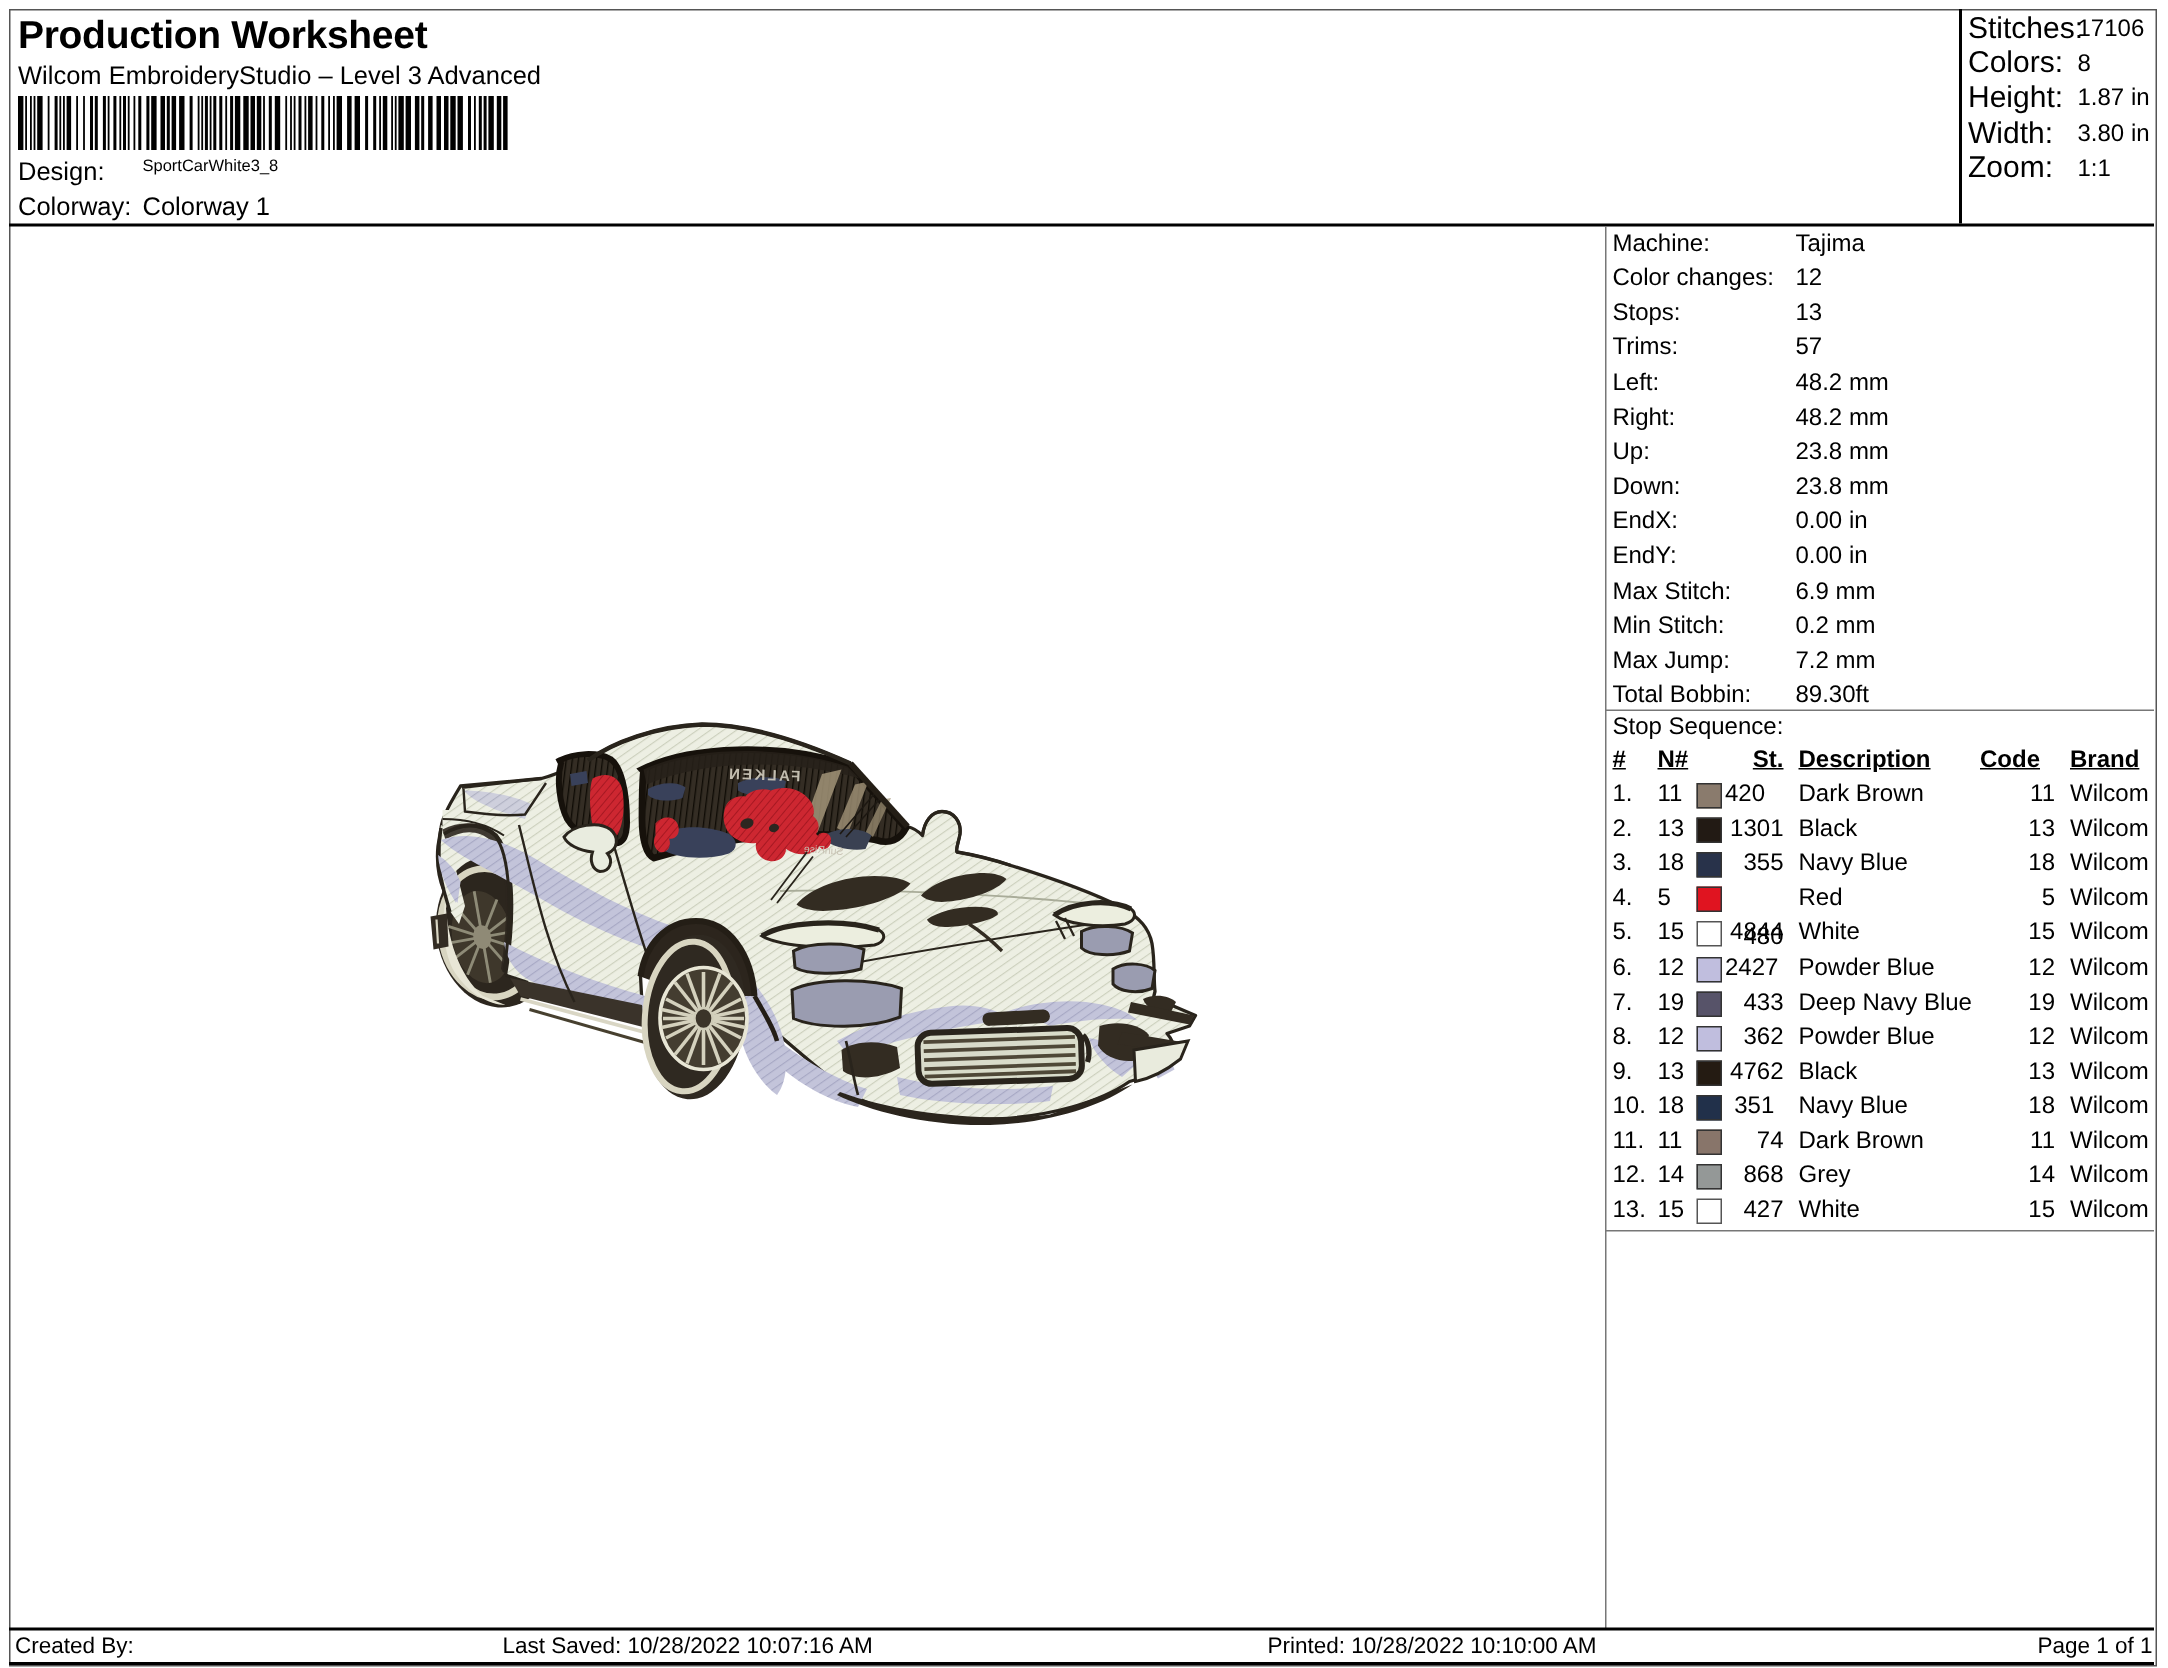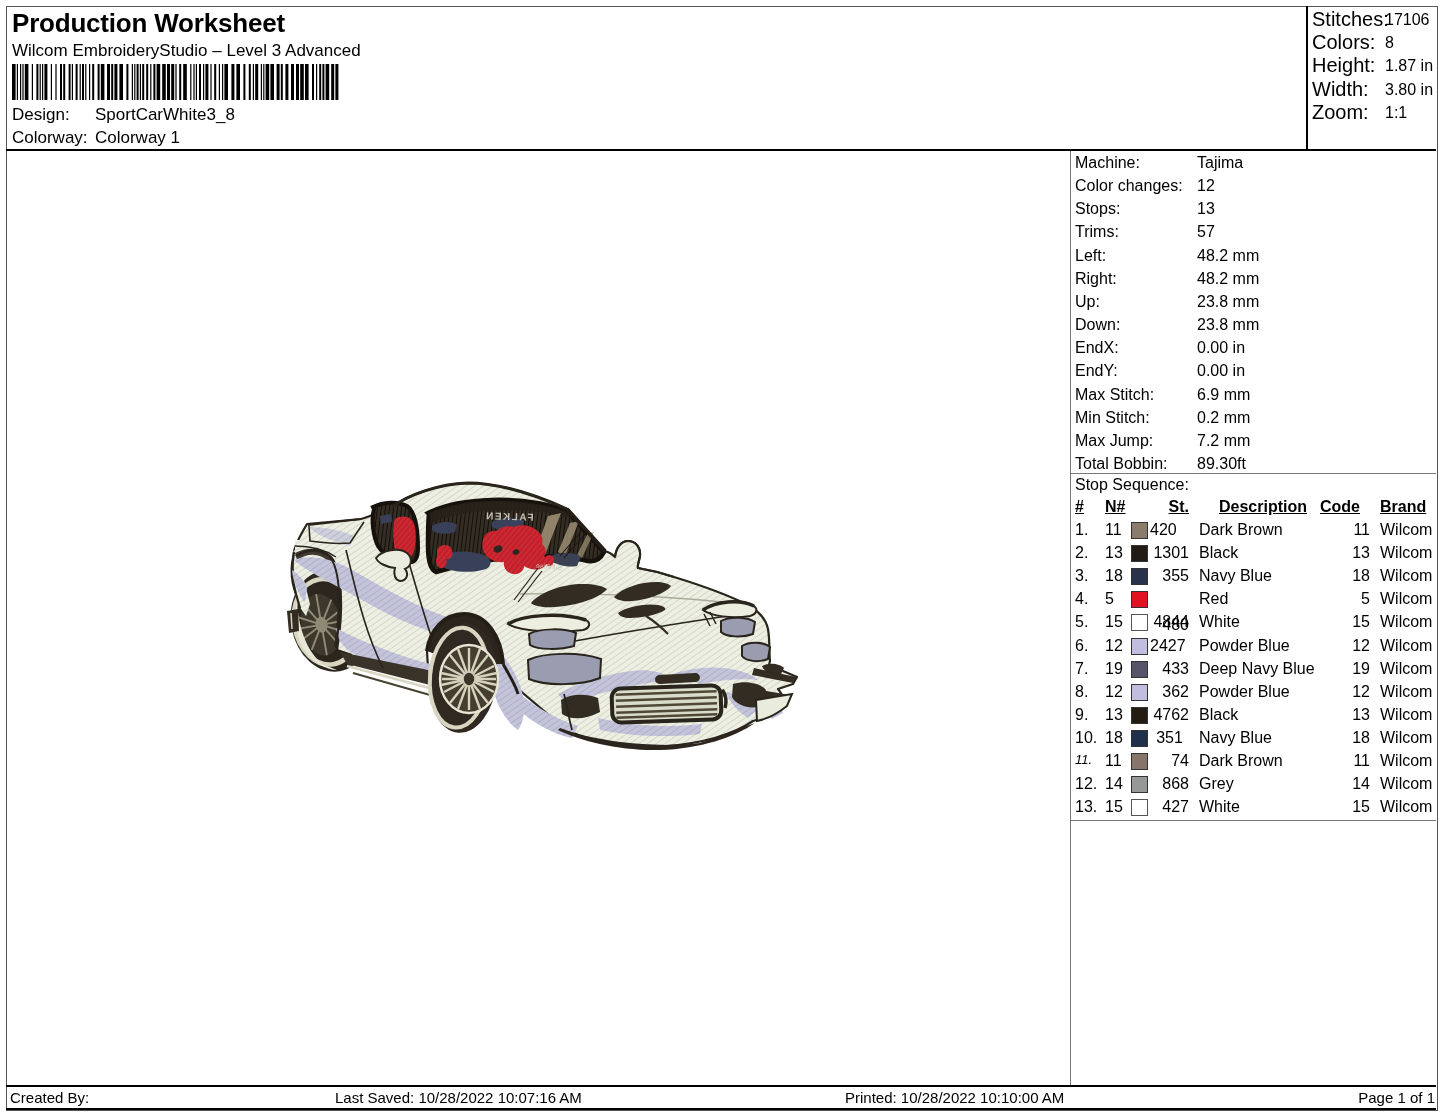--- a/index.html
+++ b/index.html
@@ -102,35 +102,35 @@
     <rect x="305.0" y="0" width="3.6" height="36"></rect>
     <rect x="312.0" y="0" width="2" height="36"></rect>
     <rect x="316.0" y="0" width="1.2" height="36"></rect>
     <rect x="319.2" y="0" width="2" height="36"></rect>
     <rect x="322.4" y="0" width="2" height="36"></rect>
     <rect x="325.6" y="0" width="3.6" height="36"></rect>
     <rect x="331.2" y="0" width="3" height="36"></rect>
     <rect x="335.4" y="0" width="3" height="36"></rect>
   </svg>
 <div class="abs" style="left:12px;top:105px;font-size:17px;">Design:</div>
-<div class="abs" style="left:95px;top:105px;font-size:17px;">SportCarWhite3_8</div>
+<div class="abs" style="left:95px;top:105px;font-size:11px;">SportCarWhite3_8</div>
 <div class="abs" style="left:12px;top:128px;font-size:17px;">Colorway:</div>
 <div class="abs" style="left:95px;top:128px;font-size:17px;">Colorway 1</div>
 
 <div class="abs" style="left:1312px;top:8px;font-size:20px;line-height:23.2px;">Stitches:<br>Colors:<br>Height:<br>Width:<br>Zoom:</div>
 <div class="abs" style="left:1385px;top:8px;font-size:16px;line-height:23.2px;">17106<br>8<br>1.87 in<br>3.80 in<br>1:1</div>
 
 <div class="abs" style="left:1075px;top:151px;font-size:16px;line-height:23.16px;">Machine:<br>Color changes:<br>Stops:<br>Trims:<br>Left:<br>Right:<br>Up:<br>Down:<br>EndX:<br>EndY:<br>Max Stitch:<br>Min Stitch:<br>Max Jump:<br>Total Bobbin:</div>
 <div class="abs" style="left:1197px;top:151px;font-size:16px;line-height:23.16px;">Tajima<br>12<br>13<br>57<br>48.2 mm<br>48.2 mm<br>23.8 mm<br>23.8 mm<br>0.00 in<br>0.00 in<br>6.9 mm<br>0.2 mm<br>7.2 mm<br>89.30ft</div>
 
 <div class="abs" style="left:1075px;top:476px;font-size:16px;">Stop Sequence:</div>
 <div class="abs" style="top:498px;left:1075px;font-size:16px;font-weight:bold;text-decoration:underline;">#</div>
 <div class="abs" style="top:498px;left:1105px;font-size:16px;font-weight:bold;text-decoration:underline;">N#</div>
 <div class="abs" style="top:498px;left:1150px;width:39px;text-align:right;font-size:16px;font-weight:bold;text-decoration:underline;">St.</div>
-<div class="abs" style="top:498px;left:1199px;font-size:16px;font-weight:bold;text-decoration:underline;margin-left:20px;">Description</div>
+<div class="abs" style="top:498px;left:1199px;font-size:16px;font-weight:bold;text-decoration:underline;">Description</div>
 <div class="abs" style="top:498px;left:1320px;width:50px;font-size:16px;font-weight:bold;text-decoration:underline;">Code</div>
 <div class="abs" style="top:498px;left:1380px;font-size:16px;font-weight:bold;text-decoration:underline;">Brand</div>
 <div class="abs" style="top:521.0px;left:1075px;font-size:16px;">1.</div>
 <div class="abs" style="top:521.0px;left:1105px;font-size:16px;">11</div>
 <div class="abs" style="top:522.0px;left:1131px;width:15px;height:15px;background:#8a7b6d;border:1px solid #333;"></div>
 <div class="abs" style="top:521.0px;left:1150px;width:39px;text-align:left;font-size:16px;">420</div>
 <div class="abs" style="top:521.0px;left:1199px;font-size:16px;">Dark Brown</div>
 <div class="abs" style="top:521.0px;left:1320px;width:50px;text-align:right;font-size:16px;">11</div>
 <div class="abs" style="top:521.0px;left:1380px;font-size:16px;">Wilcom</div>
 <div class="abs" style="top:544.1px;left:1075px;font-size:16px;">2.</div>
@@ -189,21 +189,21 @@
 <div class="abs" style="top:705.8px;left:1199px;font-size:16px;">Black</div>
 <div class="abs" style="top:705.8px;left:1320px;width:50px;text-align:right;font-size:16px;">13</div>
 <div class="abs" style="top:705.8px;left:1380px;font-size:16px;">Wilcom</div>
 <div class="abs" style="top:728.9px;left:1075px;font-size:16px;">10.</div>
 <div class="abs" style="top:728.9px;left:1105px;font-size:16px;">18</div>
 <div class="abs" style="top:729.9px;left:1131px;width:15px;height:15px;background:#21304a;border:1px solid #333;"></div>
 <div class="abs" style="top:728.9px;left:1150px;width:39px;text-align:center;font-size:16px;">351</div>
 <div class="abs" style="top:728.9px;left:1199px;font-size:16px;">Navy Blue</div>
 <div class="abs" style="top:728.9px;left:1320px;width:50px;text-align:right;font-size:16px;">18</div>
 <div class="abs" style="top:728.9px;left:1380px;font-size:16px;">Wilcom</div>
-<div class="abs" style="top:752.0px;left:1075px;font-size:13px;font-style:italic;">11.</div>
+<div class="abs" style="top:752.0px;left:1075px;font-size:16px;">11.</div>
 <div class="abs" style="top:752.0px;left:1105px;font-size:16px;">11</div>
 <div class="abs" style="top:753.0px;left:1131px;width:15px;height:15px;background:#88756a;border:1px solid #333;"></div>
 <div class="abs" style="top:752.0px;left:1150px;width:39px;text-align:right;font-size:16px;">74</div>
 <div class="abs" style="top:752.0px;left:1199px;font-size:16px;">Dark Brown</div>
 <div class="abs" style="top:752.0px;left:1320px;width:50px;text-align:right;font-size:16px;">11</div>
 <div class="abs" style="top:752.0px;left:1380px;font-size:16px;">Wilcom</div>
 <div class="abs" style="top:775.1px;left:1075px;font-size:16px;">12.</div>
 <div class="abs" style="top:775.1px;left:1105px;font-size:16px;">14</div>
 <div class="abs" style="top:776.1px;left:1131px;width:15px;height:15px;background:#949897;border:1px solid #333;"></div>
 <div class="abs" style="top:775.1px;left:1150px;width:39px;text-align:right;font-size:16px;">868</div>

